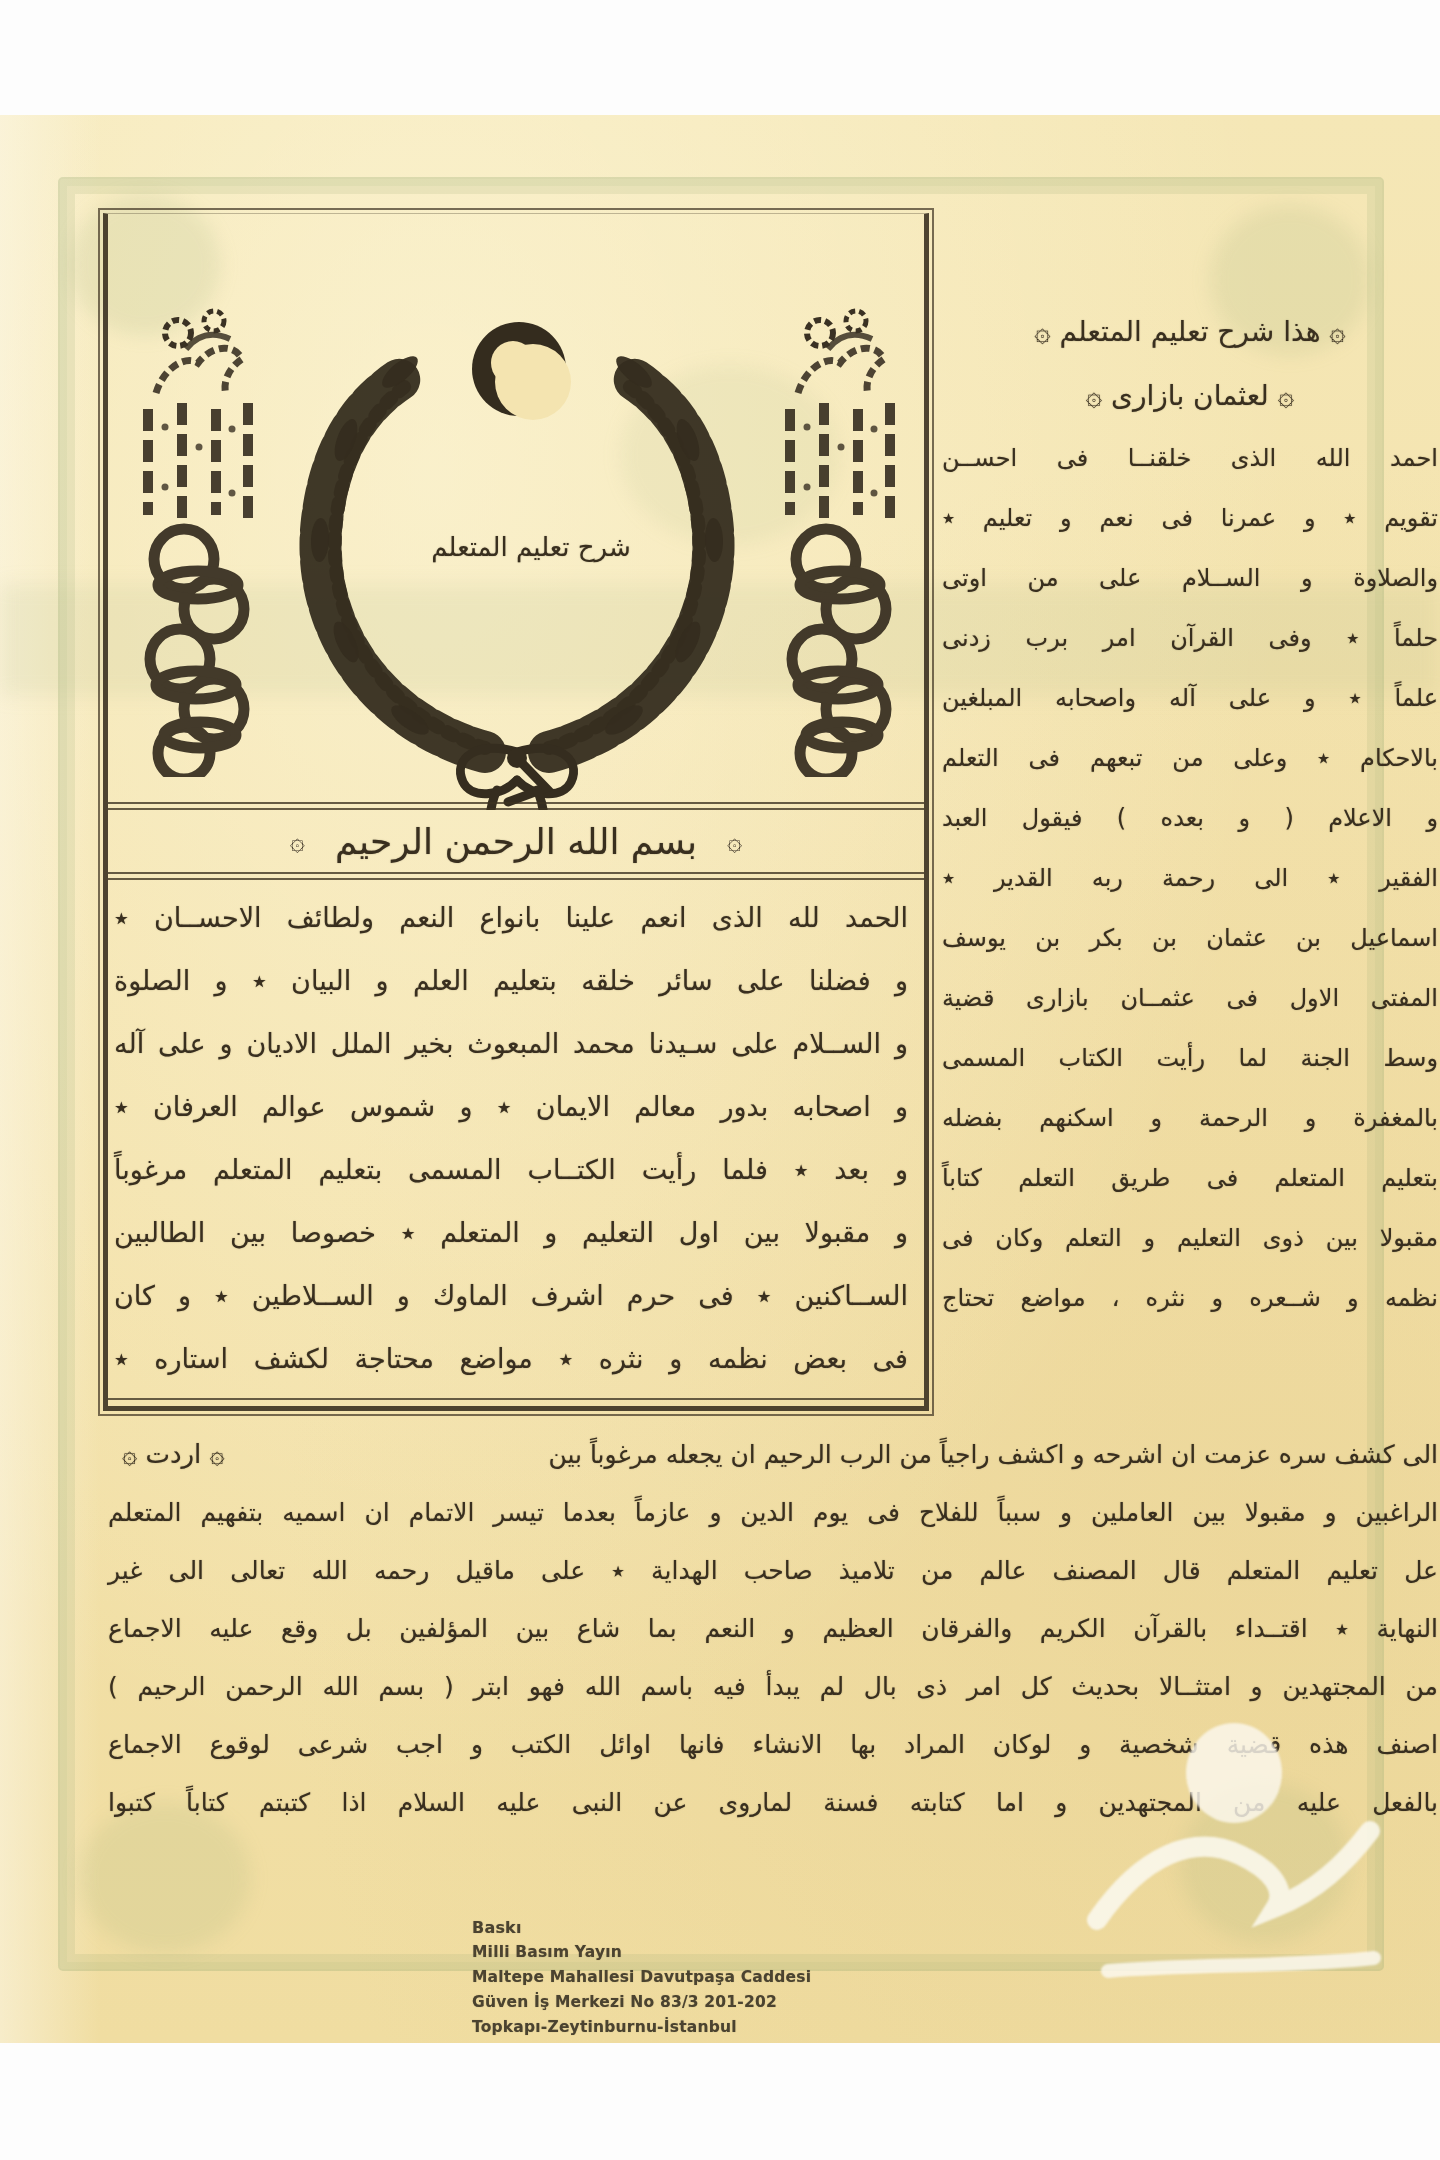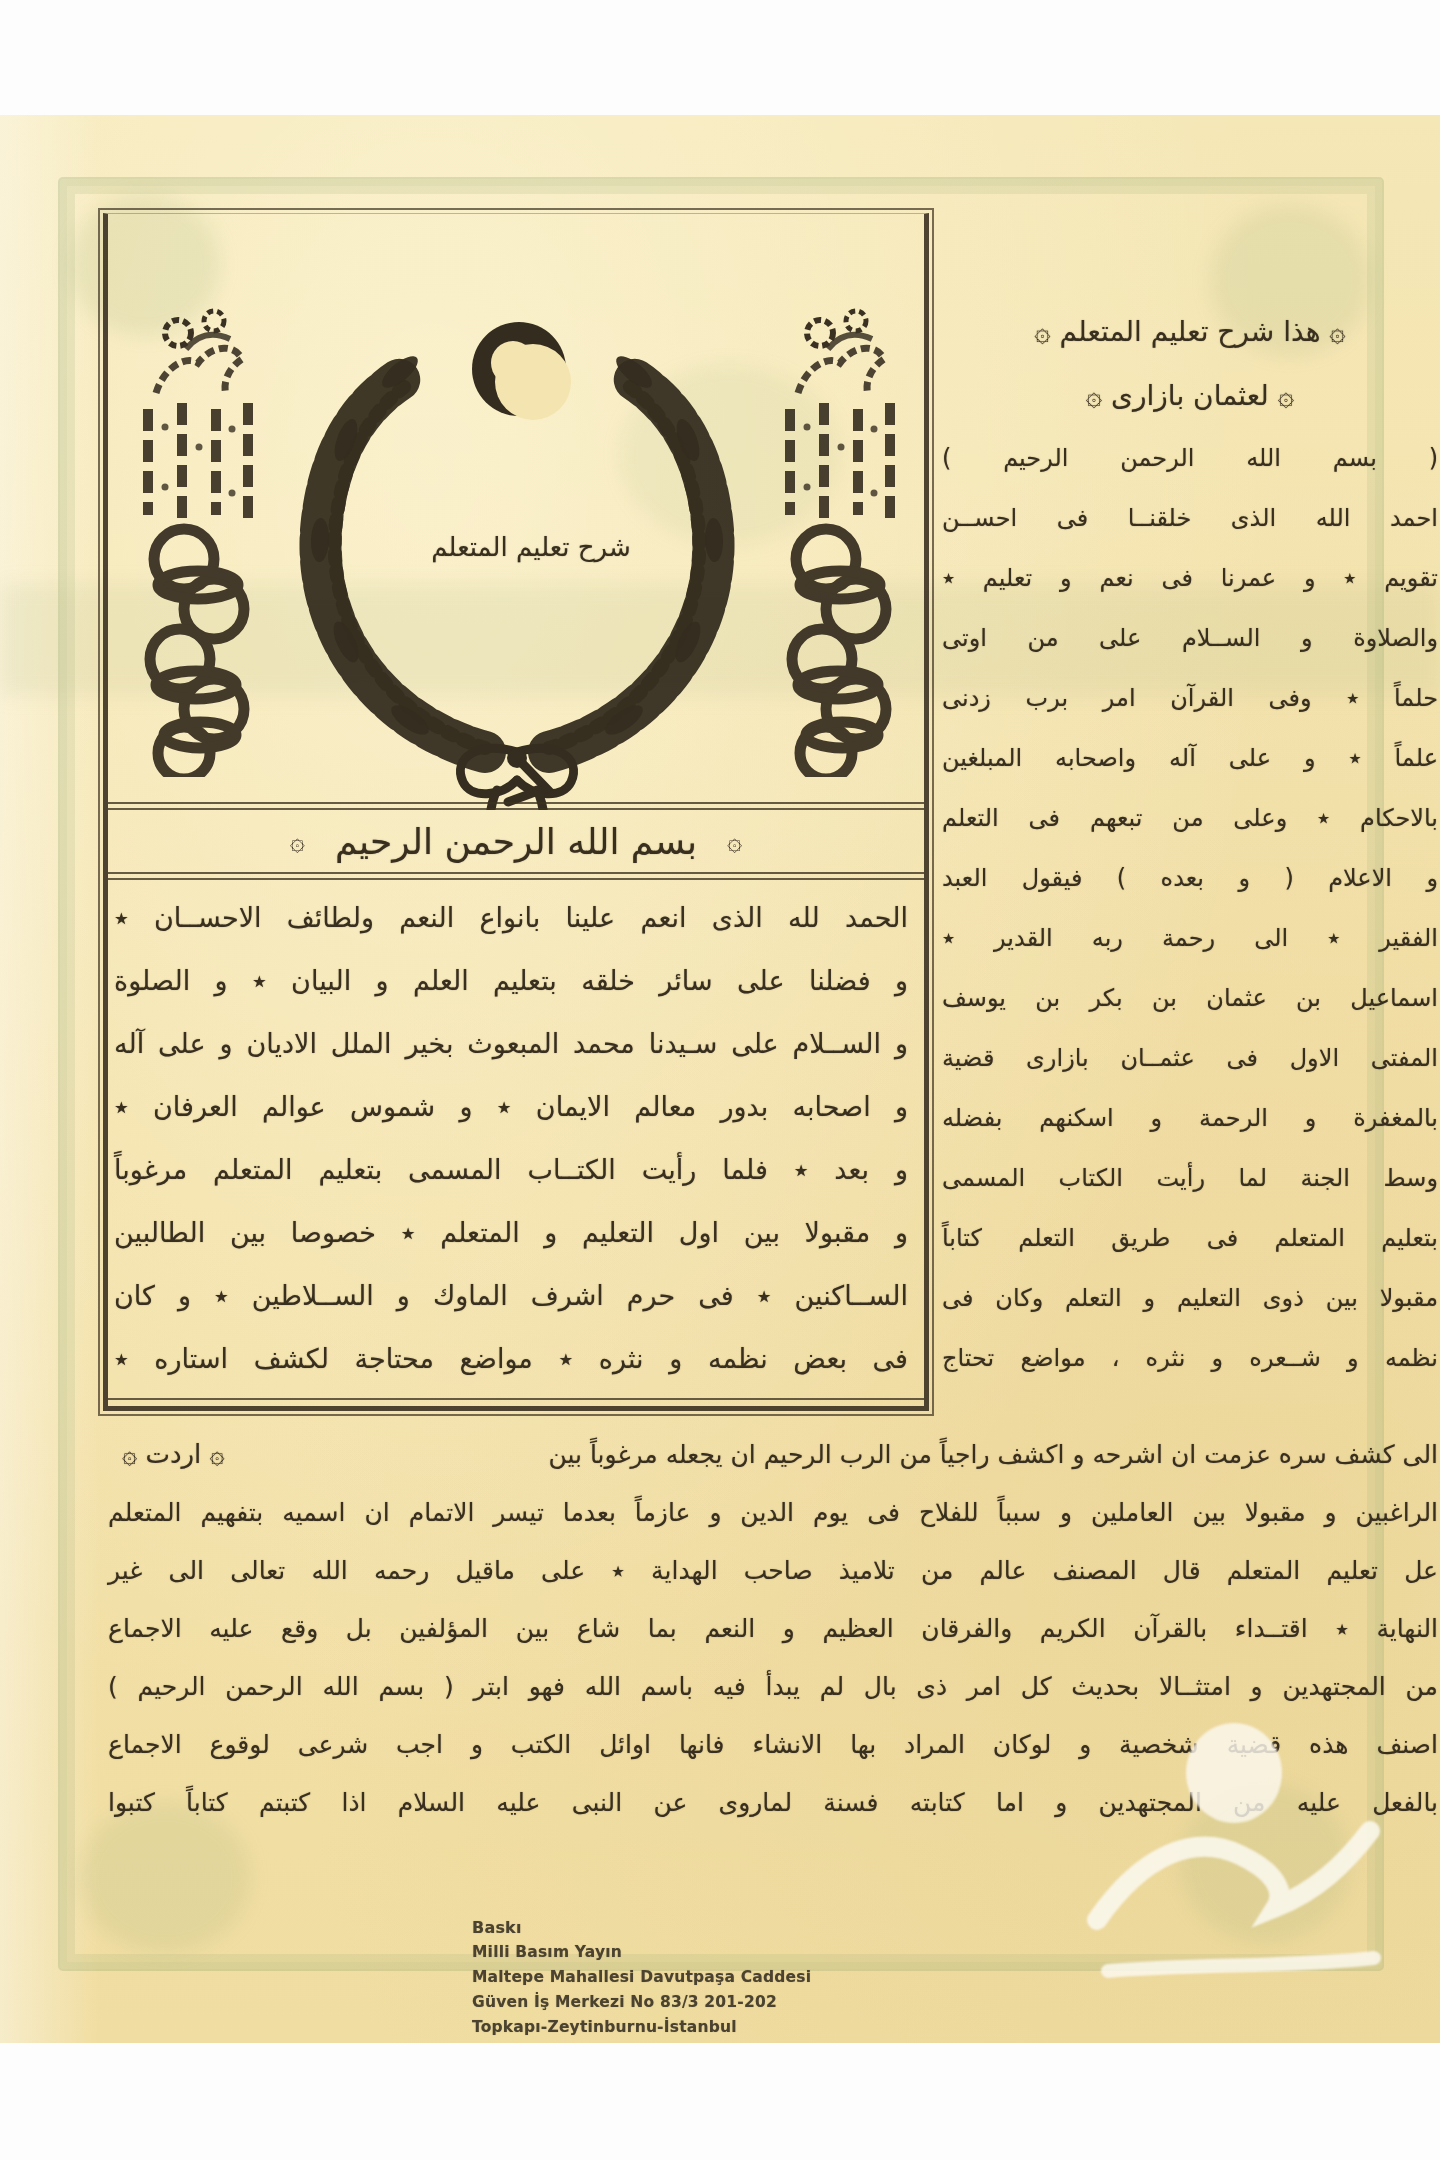--- a/index.html
+++ b/index.html
@@ -205,33 +205,32 @@
       <div class="l-line arabic">و بعد ٭ فلما رأيت الكتــاب المسمى بتعليم المتعلم مرغوباً</div>
       <div class="l-line arabic">و مقبولا بين اول التعليم و المتعلم ٭ خصوصا بين الطالبين</div>
       <div class="l-line arabic">الســاكنين ٭ فى حرم اشرف الماوك و الســلاطين ٭ و كان</div>
       <div class="l-line arabic">فى بعض نظمه و نثره ٭ مواضع محتاجة لكشف استاره ٭</div>
     </div>
   </div>
 
   <div class="right-col">
     <div class="r-head arabic">۞ هذا شرح تعليم المتعلم ۞</div>
     <div class="r-head arabic">۞ لعثمان بازارى ۞</div>
-    <div class="r-line arabic">( بسم الله الرحمن الرحيم )</div>
     <div class="r-line arabic">احمد الله الذى خلقنــا فى احســن</div>
     <div class="r-line arabic">تقويم ٭ و عمرنا فى نعم و تعليم ٭</div>
     <div class="r-line arabic">والصلاوة و الســلام على من اوتى</div>
     <div class="r-line arabic">حلماً ٭ وفى القرآن امر برب زدنى</div>
     <div class="r-line arabic">علماً ٭ و على آله واصحابه المبلغين</div>
     <div class="r-line arabic">بالاحكام ٭ وعلى من تبعهم فى التعلم</div>
     <div class="r-line arabic">و الاعلام ( و بعده ) فيقول العبد</div>
     <div class="r-line arabic">الفقير ٭ الى رحمة ربه القدير ٭</div>
     <div class="r-line arabic">اسماعيل بن عثمان بن بكر بن يوسف</div>
     <div class="r-line arabic">المفتى الاول فى عثمــان بازارى قضية</div>
+    <div class="r-line arabic">وسط الجنة لما رأيت الكتاب المسمى</div>
     <div class="r-line arabic">بالمغفرة و الرحمة و اسكنهم بفضله</div>
-    <div class="r-line arabic">وسط الجنة لما رأيت الكتاب المسمى</div>
     <div class="r-line arabic">بتعليم المتعلم فى طريق التعلم كتاباً</div>
     <div class="r-line arabic">مقبولا بين ذوى التعليم و التعلم وكان فى</div>
     <div class="r-line arabic">نظمه و شــعره و نثره ، مواضع تحتاج</div>
   </div>
 
   <div class="bottom-block">
     <div class="b-line b-first">
       <span class="arabic">الى كشف سره عزمت ان اشرحه و اكشف راجياً من الرب الرحيم ان يجعله مرغوباً بين</span>
       <span class="arabic marker">۞ اردت ۞</span>
     </div>

